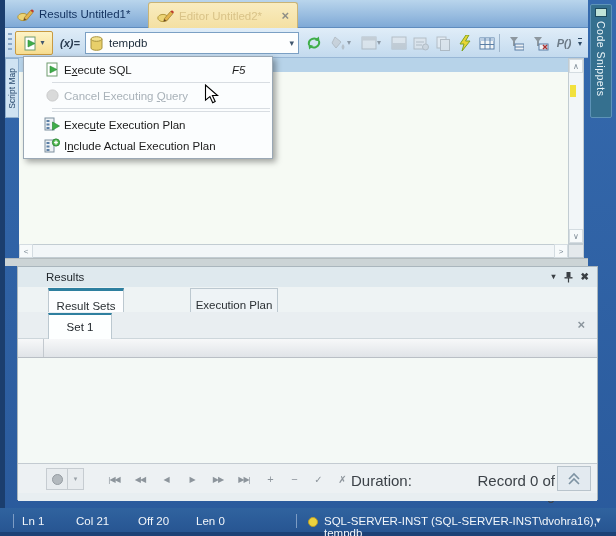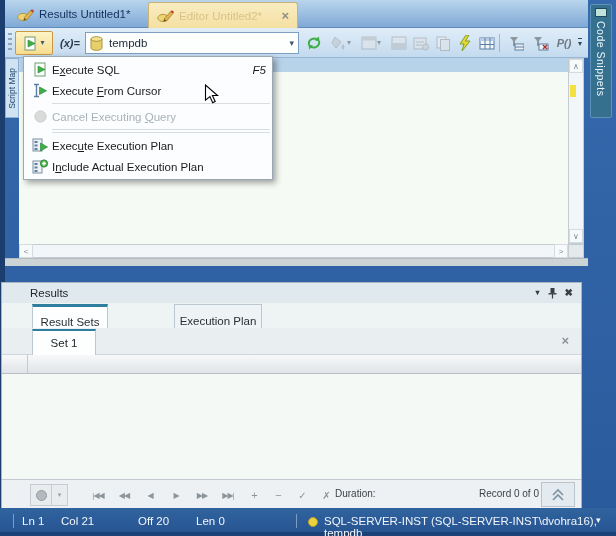--- a/index.html
+++ b/index.html
@@ -60,38 +60,38 @@
   .vscroll{left:568px;top:58px;width:16px;height:186px;background:#f2f6f8;border:1px solid #c2ccd2;}
   .sarrow{position:absolute;left:0;width:14px;height:14px;display:flex;align-items:center;
           justify-content:center;font-size:8px;color:#7d8a95;background:#f7fafb;border:1px solid #d4dce1;}
   .ymark{position:absolute;left:1px;top:26px;width:6px;height:12px;background:#f2e13e;}
   .hscroll{left:19px;top:244px;width:549px;height:14px;background:#f2f6f8;border:1px solid #c2ccd2;}
   .scorner{left:568px;top:244px;width:16px;height:14px;background:#e4e9ec;border:1px solid #c2ccd2;}
 
   
   .menu{left:23px;top:56px;width:250px;background:#fbfdfe;border:1px solid #9aa8b5;
         box-shadow:3px 3px 6px rgba(0,0,0,.35);padding:2px 0;font-size:11.5px;color:#1c1c1c;}
-  .mi{display:flex;align-items:center;height:21px;padding:0 6px 0 4px;}
+  .mi{display:flex;align-items:center;height:21px;padding:0 6px 0 16px;}
   .mi .micon{width:24px;display:flex;justify-content:center;flex:0 0 auto;}
   .mi .mlabel{flex:1;white-space:nowrap;}
-  .mi .mshort{width:34px;text-align:right;font-style:italic;}
+  .mi .mshort{width:34px;text-align:left;font-style:italic;}
   .mi.hl{background:#fdf2c2;border:1px solid #e8d18e;height:21px;margin:0 1px;padding:0 5px 0 3px;}
   .mi.off{color:#a9b2b9;}
   .mi.off .micon{opacity:.55;filter:grayscale(1);}
   .msep{height:1px;background:#d8dde2;margin:2px 2px 2px 28px;}
   .accel{text-decoration:underline;}
 
   
   .cursor{left:204px;top:84px;pointer-events:none;}
 
   
   .splitter{left:5px;top:258px;width:583px;height:8px;background:#ccd4d6;border-top:1px solid #b4bcbf;}
 
   
-  .results{left:1px;top:266px;width:581px;height:234px;background:#eef3f4;border:1px solid #aab6bd;margin-top:16px;}
+  .results{left:17px;top:266px;width:581px;height:234px;background:#eef3f4;border:1px solid #aab6bd;}
   .r-title{position:absolute;left:0;top:0;width:100%;height:20px;background:#dfe9ee;
            display:flex;align-items:center;font-size:11.5px;color:#22282d;padding-left:28px;}
   .r-title-icons{position:absolute;right:8px;top:0;height:20px;display:flex;align-items:center;gap:8px;}
   .ticon{color:#3a3f44;font-size:10px;font-weight:bold;line-height:1;}
   .r-tabs{position:absolute;left:0;top:20px;width:100%;height:25px;}
   .rtab{position:absolute;top:1px;height:34px;display:flex;align-items:center;justify-content:center;
         font-size:11.5px;color:#2a2f33;background:#eef3f6;border:1px solid #bcc8d0;}
   .rtab.active{background:#fdfeff;border-top:3px solid #2e7f9f;border-bottom:1px solid #fdfeff;}
   .r-setrow{position:absolute;left:0;top:45px;width:100%;height:27px;background:#e9eef1;
             border-bottom:1px solid #cdd6db;}
@@ -106,21 +106,21 @@
   .r-nav{position:absolute;left:0;top:196px;width:100%;height:30px;background:#edf1f3;
          border-top:1px solid #c3cbd1;}
   .navgroup{position:absolute;left:28px;top:4px;height:22px;display:flex;}
   .navcirc{width:22px;height:22px;border:1px solid #c6ccd1;background:#e8ecef;
            display:flex;align-items:center;justify-content:center;}
   .circ{width:11px;height:11px;border-radius:50%;background:#b3b9be;border:1px solid #959ca2;}
   .navdrop{width:16px;height:22px;border:1px solid #c6ccd1;border-left:none;background:#e8ecef;
            display:flex;align-items:center;justify-content:center;font-size:7px;color:#9aa2a8;}
   .navbtn{position:absolute;top:6px;width:24px;height:18px;display:flex;align-items:center;
           justify-content:center;font-size:8px;color:#8d959c;letter-spacing:-1px;}
-  .navlabel{position:absolute;top:8px;font-size:10px;color:#3c4248;}
+  .navlabel{position:absolute;top:8px;font-size:15px;color:#3c4248;}
   .chevbox{position:absolute;right:6px;top:2px;width:34px;height:25px;background:#e3eaf0;
            border:1px solid #b9c4cc;display:flex;align-items:center;justify-content:center;}
   .r-bottomstrip{position:absolute;left:0;top:226px;width:100%;height:8px;background:#e8eef1;}
 
   
   .statusbar{left:0;top:508px;width:616px;height:28px;
              background:linear-gradient(#30639f,#275592);border-bottom:4px solid #1c4176;
              color:#f2f6fa;font-size:11.5px;}
   .sb{position:absolute;top:7px;}
   .sbsep{position:absolute;top:6px;width:1px;height:14px;background:#7d9cc4;}
@@ -306,30 +306,20 @@
         <svg width="15" height="15" viewBox="0 0 15 15">
           <rect x="2" y="1" width="10" height="13" fill="#ffffff" stroke="#6f9c6f"></rect>
           <polygon points="5,4 12,7.5 5,11" fill="#3fae49" stroke="#2c8a38" stroke-width=".6"></polygon>
         </svg>
       </span>
       <span class="mlabel"><span>E</span><span class="accel">x</span><span>ecute SQL</span></span>
       <span class="mshort">F5</span>
     </div>
 
 
-    <div class="mi">
-      <span class="micon">
-        <svg width="16" height="15" viewBox="0 0 16 15">
-          <path d="M2,1.5 h5 M4.5,1.5 v12 M2,13.5 h5" fill="none" stroke="#5b7fa6" stroke-width="1.4"></path>
-          <polygon points="7.5,4 14.5,7.8 7.5,11.5" fill="#3fae49" stroke="#2c8a38" stroke-width=".7"></polygon>
-        </svg>
-      </span>
-      <span class="mlabel"><span>Execute </span><span class="accel">F</span><span>rom Cursor</span></span>
-      <span class="mshort"></span>
-    </div>
 
     <div class="msep"></div>
 
     <div class="mi off">
       <span class="micon">
         <svg width="15" height="15" viewBox="0 0 15 15">
           <circle cx="7.5" cy="7.5" r="5.6" fill="#b9bfc4" stroke="#9aa1a7"></circle>
         </svg>
       </span>
       <span class="mlabel"><span>Cancel Executing </span><span class="accel">Q</span><span>uery</span></span>
@@ -442,21 +432,21 @@
           <path d="M2,7 L7,2 L12,7 M2,12 L7,7 L12,12" fill="none" stroke="#7e93a3" stroke-width="1.6"></path>
         </svg>
       </div>
     </div>
     <div class="r-bottomstrip"></div>
   </div>
 
   <div class="abs statusbar">
     <div class="sbsep" style="left:13px"></div>
     <span class="sb" style="left:22px">Ln 1</span>
-    <span class="sb" style="left:61px">Col 21</span>
+    <span class="sb" style="left:76px">Col 21</span>
     <span class="sb" style="left:138px">Off 20</span>
     <span class="sb" style="left:196px">Len 0</span>
     <div class="sbsep" style="left:296px"></div>
     <span class="sbdot" style="left:308px"></span>
     <span class="sb" style="left:324px">SQL-SERVER-INST (SQL-SERVER-INST\dvohra16), tempdb</span>
     <span class="sb" style="left:596px;font-size:9px">▾</span>
   </div>
 
 </div>
 

